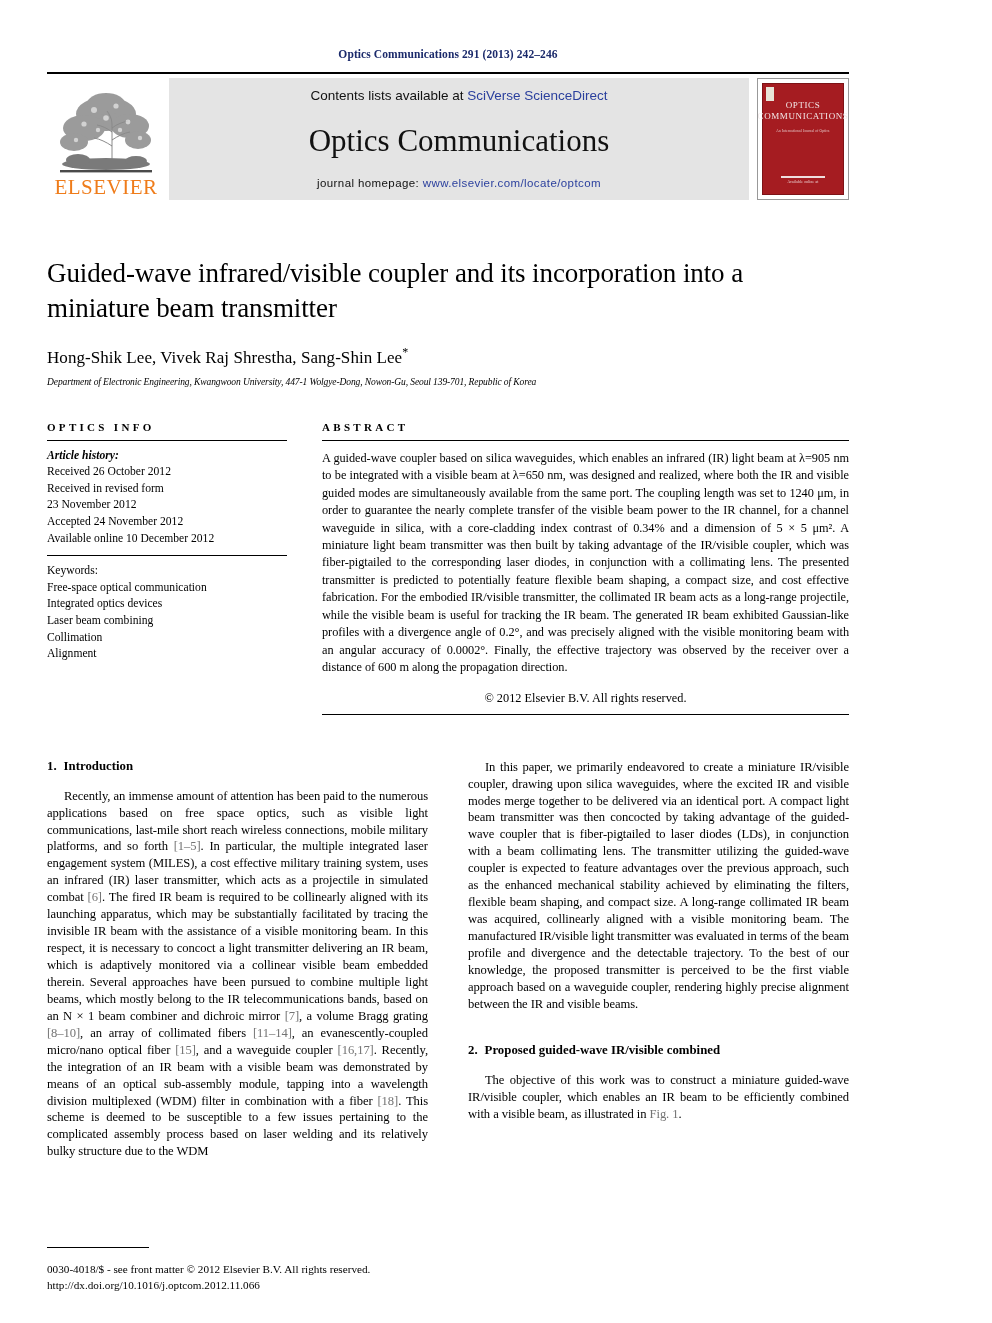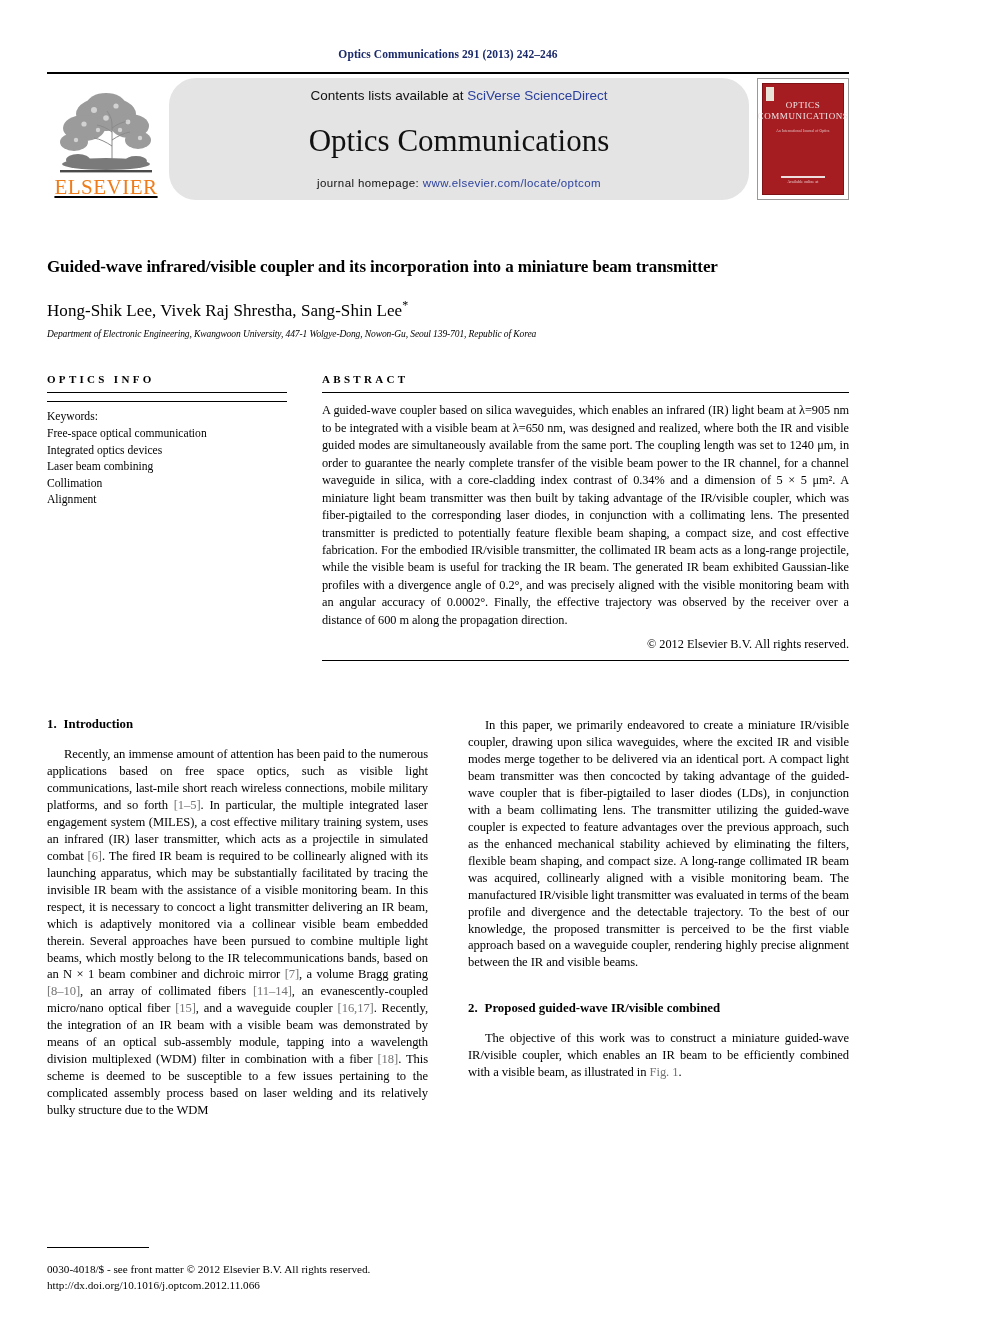--- a/index.html
+++ b/index.html
@@ -47,21 +47,20 @@
   }
   .elsevier-logo {
     width: 118px;
     flex: 0 0 118px;
     display: flex;
     flex-direction: column;
     align-items: center;
     justify-content: flex-end;
     padding-bottom: 2px;
     box-sizing: border-box;
-    text-decoration: underline;
   }
   .tree-svg { display:block; }
   .elsevier-word {
     font-family: "Liberation Serif", serif;
     font-size: 21px;
     letter-spacing: 0.5px;
     color: #ef7c1a;
     line-height: 1;
     margin-top: 1px;
   }
@@ -69,21 +68,20 @@
     flex: 1 1 auto;
     background: #e4e4e4;
     display: flex;
     flex-direction: column;
     align-items: center;
     justify-content: space-between;
     padding: 10px 0 11px 0;
     margin-left: 4px;
     margin-right: 8px;
     box-sizing: border-box;
-    border-radius: 27px;
   }
   .contents-line {
     font-family: "Liberation Sans", sans-serif;
     font-size: 13.5px;
     color: #111;
   }
   .contents-line .sd-link { color: #2a3f9d; }
   .journal-name {
     font-family: "Liberation Serif", serif;
     font-size: 31px;
@@ -151,23 +149,23 @@
     display: block;
     width: 44px;
     height: 2px;
     background: #efdede;
     margin: 0 auto 2px auto;
   }
 
   
   .title-block { margin-top: 56px; }
   .paper-title {
-    font-size: 17px;
+    font-size: 27px;
     line-height: 1.28;
-    font-weight: bold;
+    font-weight: normal;
     margin: 0;
     letter-spacing: -0.1px;
   }
   .authors {
     font-size: 17px;
     margin-top: 20px;
     letter-spacing: 0.05px;
   }
   .authors sup { font-size: 12px; }
   .affiliation {
@@ -217,30 +215,30 @@
     margin-top: 7px;
   }
   .abstract-body {
     font-size: 12.3px;
     line-height: 1.42;
     text-align: justify;
     margin-top: 9px;
     letter-spacing: -0.05px;
   }
   .copyright {
-    text-align: right;
+    text-align: center;
     font-size: 12.3px;
-    margin-top: 8px;
+    margin-top: 14px;
   }
   .abs-bottom-rule { border-top: 1.2px solid #000; margin-top: 8px; }
 
   
   .body-cols {
     display: flex;
-    margin-top: 56px;
+    margin-top: 44px;
     column-gap: 40px;
   }
   .bcol { flex: 1 1 0; min-width: 0; }
   .h2 {
     font-weight: bold;
     font-size: 12.8px;
     margin: 0 0 14px 0;
   }
   .h2 .num { margin-right: 7px; }
   .para {
@@ -358,20 +356,28 @@
     <h1 class="paper-title">Guided-wave infrared/visible coupler and its incorporation into a miniature beam transmitter</h1>
     <div class="authors"><span>Hong-Shik Lee, Vivek Raj Shrestha, Sang-Shin Lee</span><sup>*</sup></div>
     <div class="affiliation">Department of Electronic Engineering, Kwangwoon University, 447-1 Wolgye-Dong, Nowon-Gu, Seoul 139-701, Republic of Korea</div>
   </div>
 
   <div class="info-abstract">
 
     <div class="col-info">
       <div class="sec-head">OPTICS INFO</div>
       <div class="thin-rule"></div>
+      <div class="info-body">
+        <div class="it">Article history:</div>
+        <div>Received 26 October 2012</div>
+        <div>Received in revised form</div>
+        <div>23 November 2012</div>
+        <div>Accepted 24 November 2012</div>
+        <div>Available online 10 December 2012</div>
+      </div>
       <div class="kw-rule"></div>
       <div class="kw-body">
         <div class="it">Keywords:</div>
         <div>Free-space optical communication</div>
         <div>Integrated optics devices</div>
         <div>Laser beam combining</div>
         <div>Collimation</div>
         <div>Alignment</div>
       </div>
     </div>

